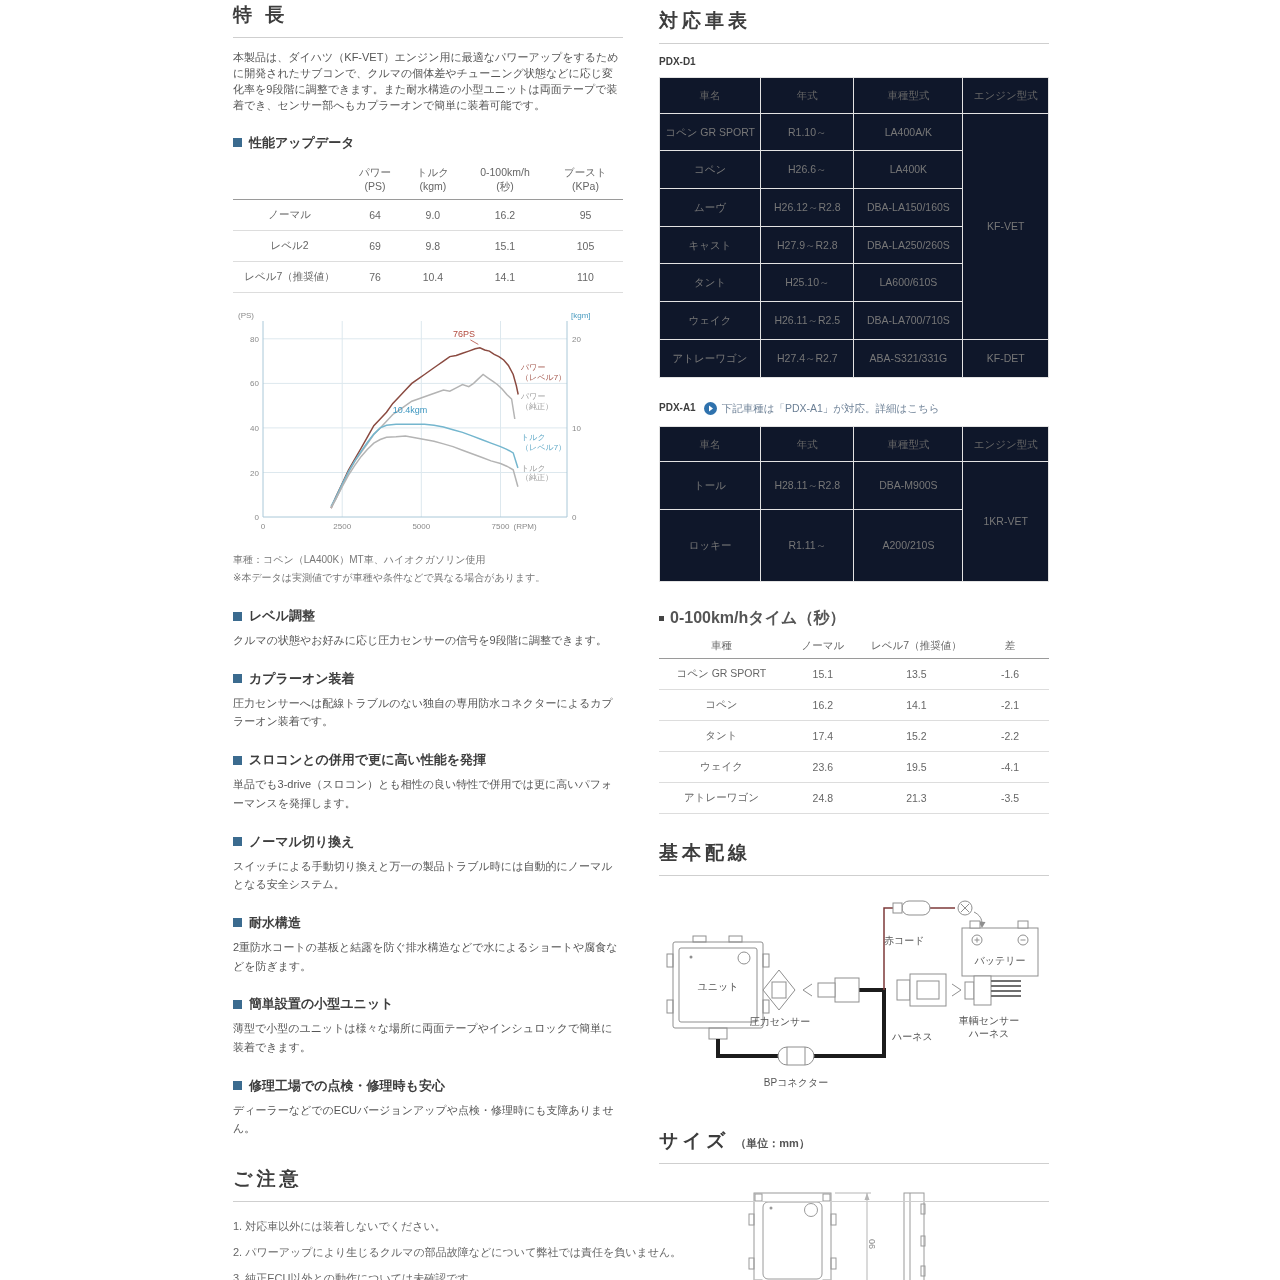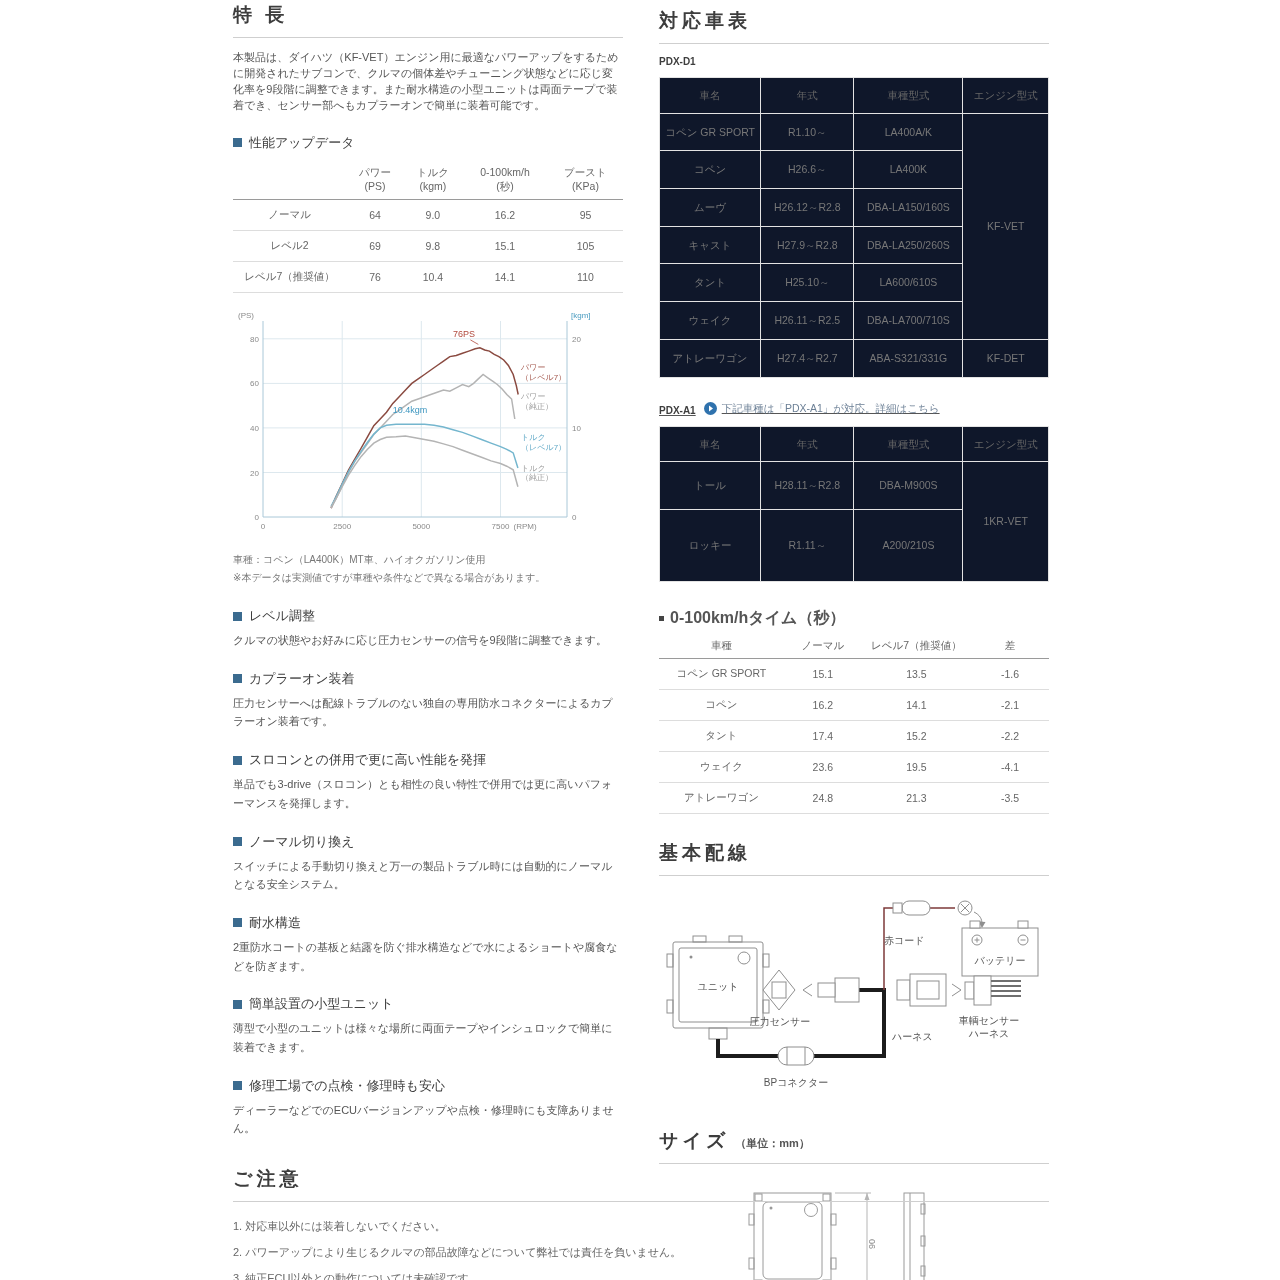--- a/index.html
+++ b/index.html
@@ -3,35 +3,35 @@
 <meta charset="utf-8">
 <style>
   html,body{margin:0;padding:0;background:#ffffff;}
   body{width:1280px;height:1280px;position:relative;font-family:"Liberation Sans","DejaVu Sans",sans-serif;color:#555;overflow:hidden;}
   .col-left{position:absolute;left:233px;top:2px;width:390px;}
   .col-right{position:absolute;left:659px;top:8px;width:390px;}
   .notice-wrap{position:absolute;left:233px;top:1166px;width:816px;}
   .h1{font-size:19px;font-weight:bold;color:#3d3d3d;letter-spacing:4px;border-bottom:1px solid #cfcfcf;padding-bottom:9px;margin:0 0 12px 0;}
   .h1 .unit{font-size:11px;font-weight:bold;letter-spacing:0;color:#555;margin-left:6px;}
   .intro{font-size:11px;line-height:1.45;color:#555;margin:2px 0 0 0;}
-  .sub{display:flex;align-items:center;gap:7px;font-size:13px;font-weight:normal;color:#3e3e3e;margin:20px 0 6px 0;}
+  .sub{display:flex;align-items:center;gap:7px;font-size:13px;font-weight:bold;color:#3e3e3e;margin:20px 0 6px 0;}
   .sq{width:9px;height:9px;background:#3b6b8f;flex:0 0 auto;}
   .sec-body{font-size:11px;line-height:1.7;color:#555;margin:0;}
   
   table.clean{width:100%;border-collapse:collapse;font-size:10.5px;color:#666;}
   table.clean th{font-weight:normal;text-align:center;padding:3px 2px 6px 2px;border-bottom:1px solid #9a9a9a;line-height:1.35;color:#666;}
   table.clean td{text-align:center;padding:8px 2px;border-bottom:1px solid #ddd;}
   table.perf{margin-top:10px;}
   table.perf th:first-child,table.perf td:first-child{width:29%;}
   
   table.grid{width:100%;border-collapse:collapse;font-size:10.5px;color:#777;table-layout:fixed;}
   table.grid th,table.grid td{border:1px solid #e3e3e3;text-align:center;font-weight:normal;padding:11px 3px;background:#0f172a;line-height:1.4;}
   table.grid th{color:#666;padding:10px 3px;}
   .pdx-label{font-size:10px;font-weight:bold;color:#3e3e3e;margin:10px 0 10px 0;}
-  .pdx-row{display:flex;align-items:flex-end;gap:8px;margin:24px 0 10px 0;text-decoration:underline;}
+  .pdx-row{display:flex;align-items:flex-start;gap:8px;margin:24px 0 10px 0;}
   .pdx-row .pdx-label{margin:0;}
   .note-link{font-size:10.5px;color:#6b7f95;display:flex;align-items:center;gap:5px;}
   .caption{font-size:10px;line-height:1.8;color:#777;margin:6px 0 0 0;}
   .accel-title{display:flex;align-items:center;gap:6px;font-size:16px;font-weight:bold;color:#555;margin:26px 0 6px 0;}
   .sq-mini{width:5px;height:5px;background:#444;flex:0 0 auto;}
   .notice-items{font-size:11px;line-height:2.35;color:#666;margin-top:4px;}
   svg text{font-family:"Liberation Sans","DejaVu Sans",sans-serif;}
   #chart-box{margin-top:14px;}
   .diagram{margin-top:4px;}
 </style>

